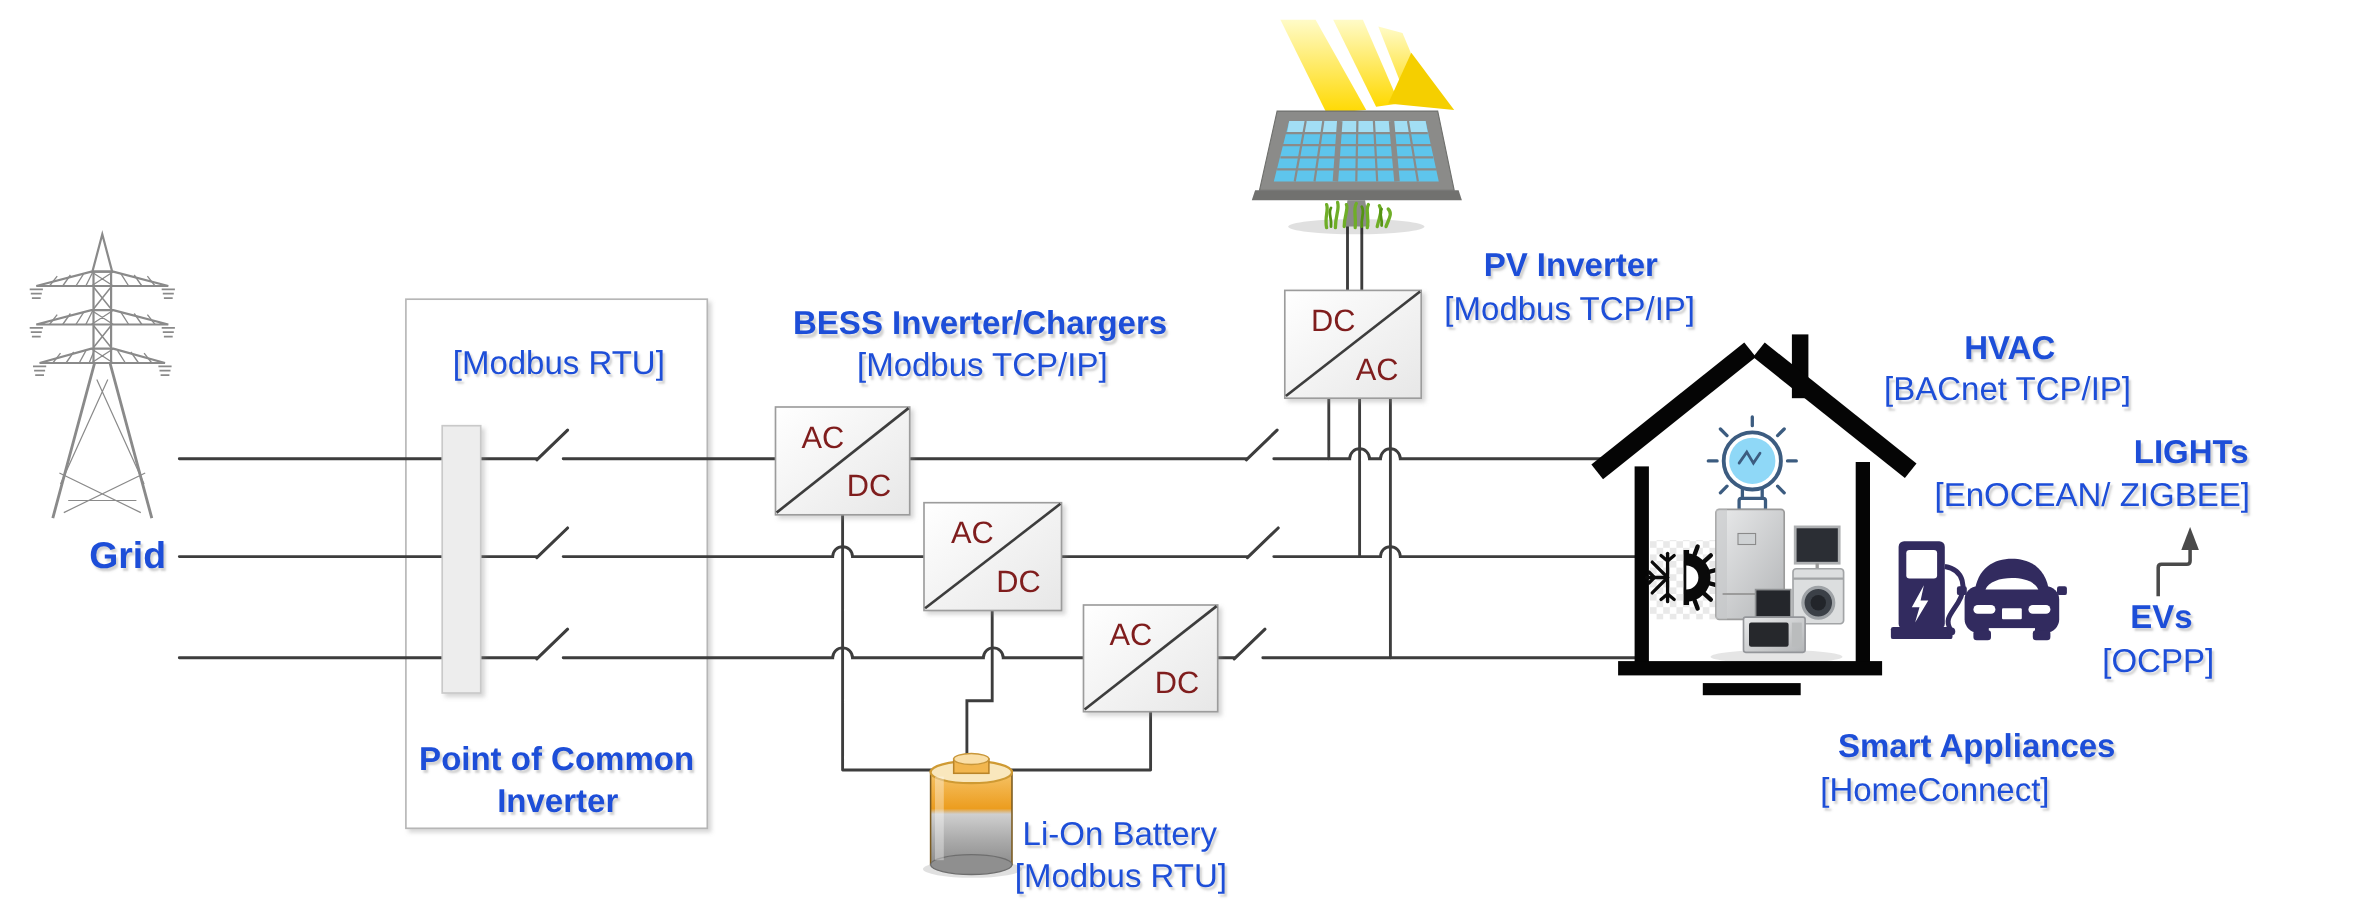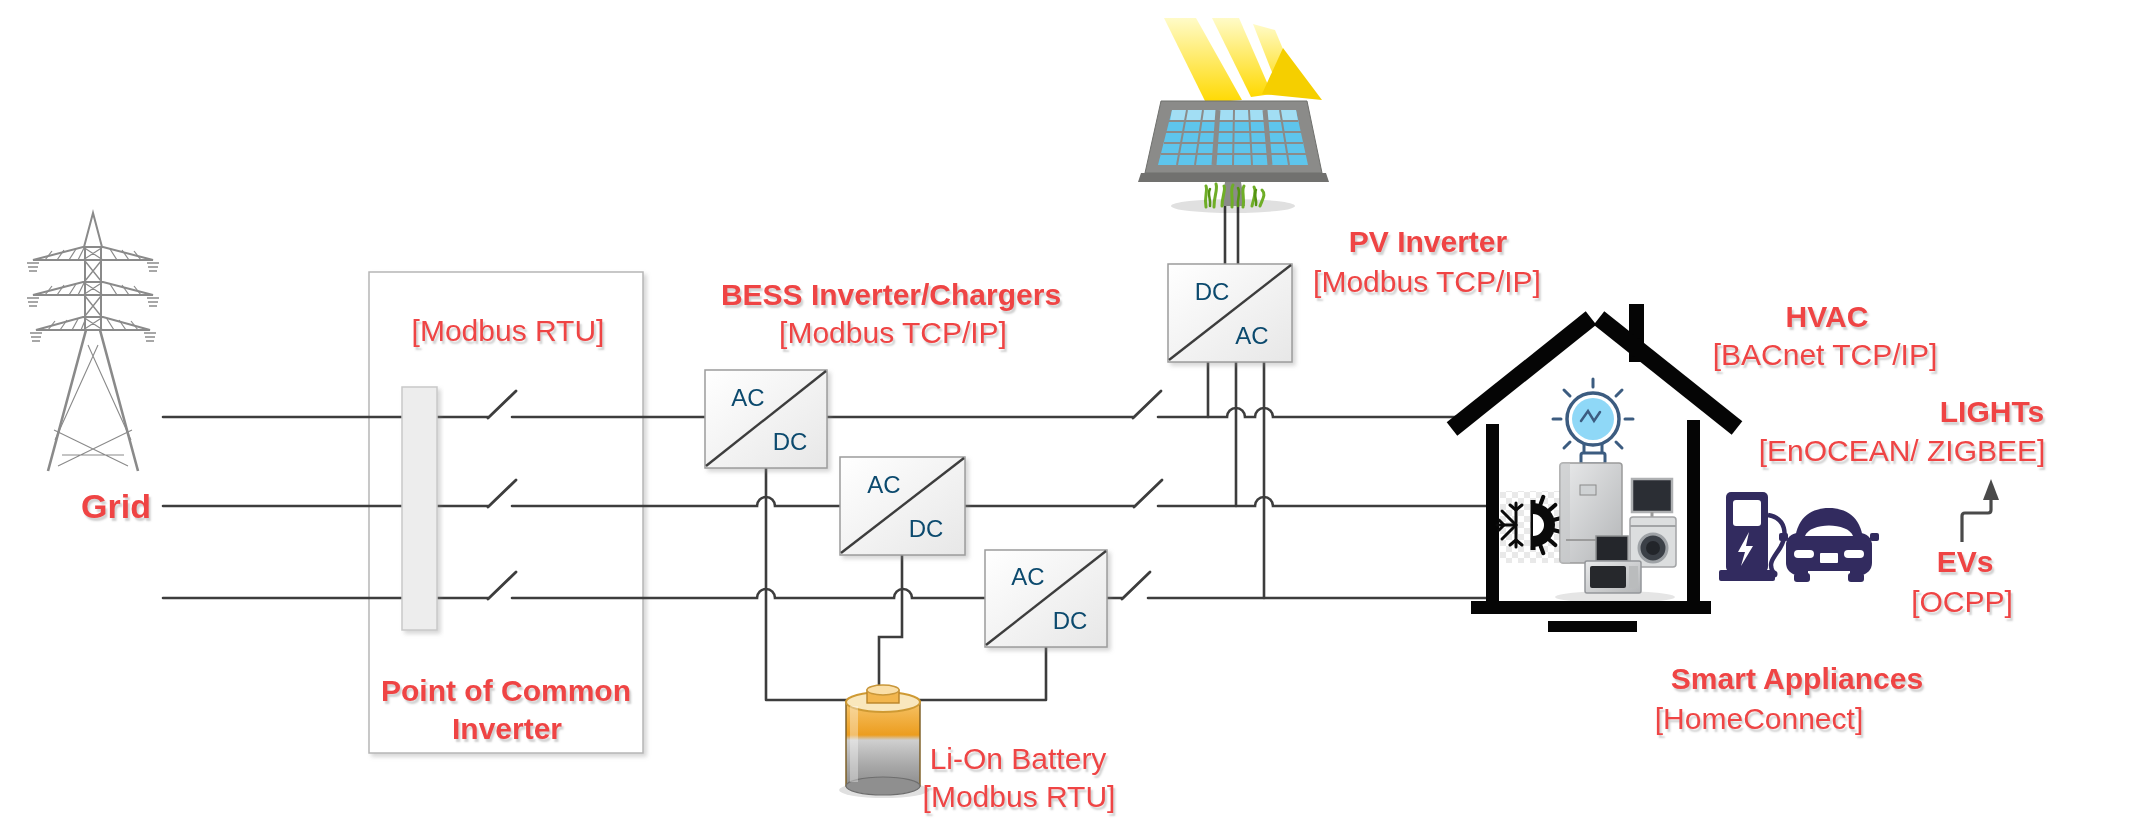--- a/index.html
+++ b/index.html
@@ -3,28 +3,28 @@
 <meta charset="utf-8">
 <style>
   html,body{margin:0;padding:0;background:#ffffff;}
   .stage{
     position:relative;width:2150px;height:840px;background:#ffffff;
     font-family:"Liberation Sans",sans-serif;overflow:hidden;
   }
   .stage svg{position:absolute;left:0;top:0;}
   .lbl{
     position:absolute;transform:translate(-50%,-50%);
-    white-space:nowrap;color:#ef4444;font-size:30px;font-weight:400;
+    white-space:nowrap;color:#1d4ed8;font-size:30px;font-weight:400;
     text-shadow:2px 3px 2px rgba(150,150,150,.45);text-align:center;
   }
   .lbl.b{font-weight:700;}
   .lbl.big{font-size:34px;}
   .acdc{
     position:absolute;transform:translate(-50%,-50%);
-    color:#0c4a6e;font-size:24px;font-weight:400;white-space:nowrap;
+    color:#7f1d1d;font-size:28px;font-weight:400;white-space:nowrap;
     text-shadow:none;
   }
 </style>
 </head>
 <body>
 
 <div class="stage">
 
 <svg width="2150" height="840" viewBox="0 0 2150 840">
   <defs>

